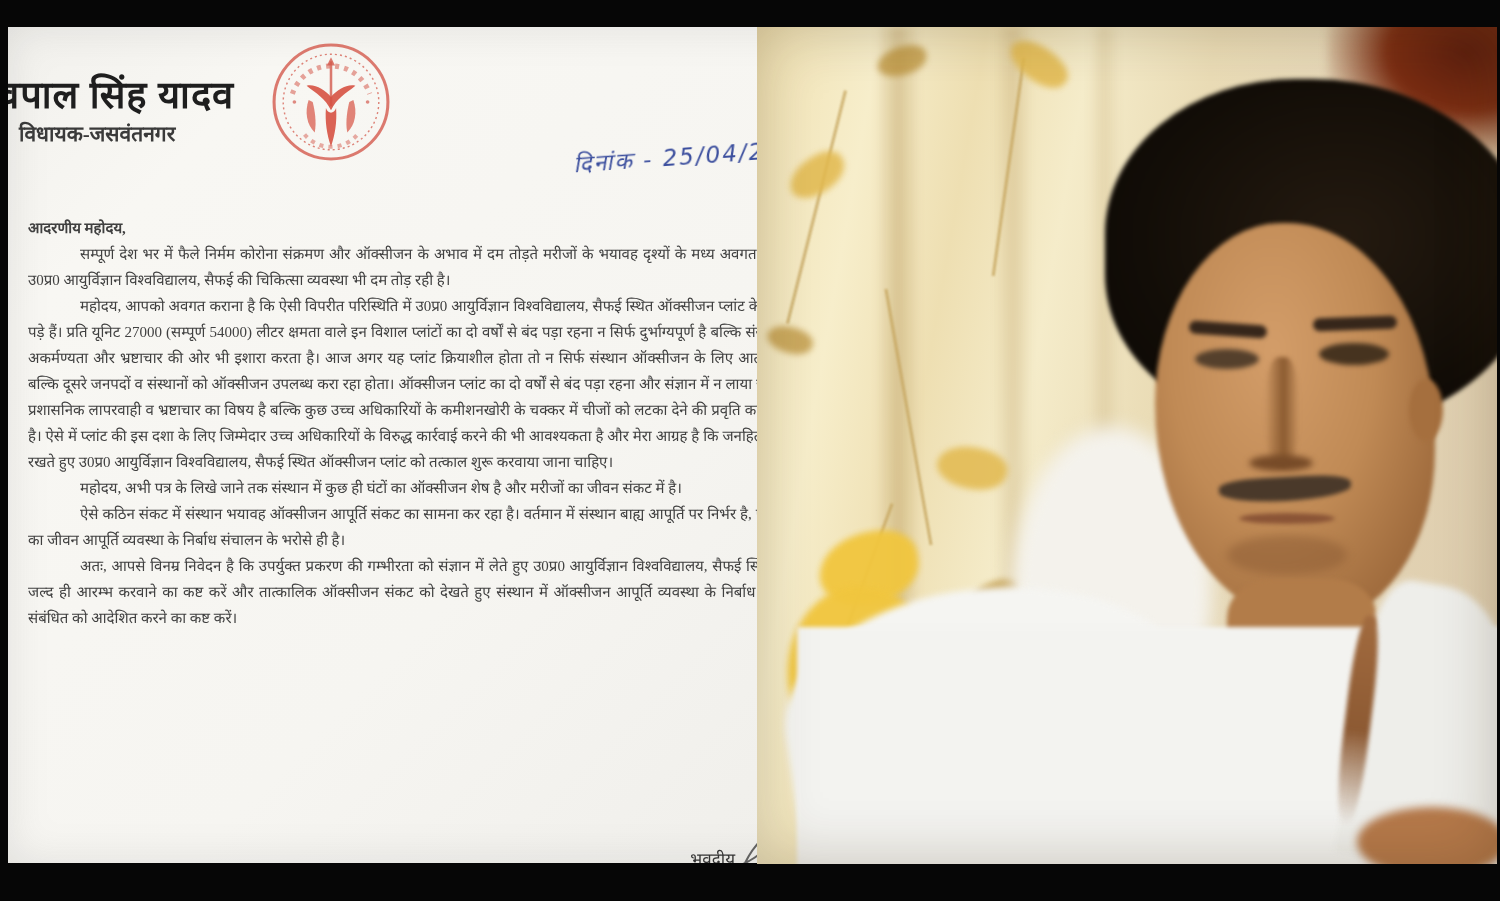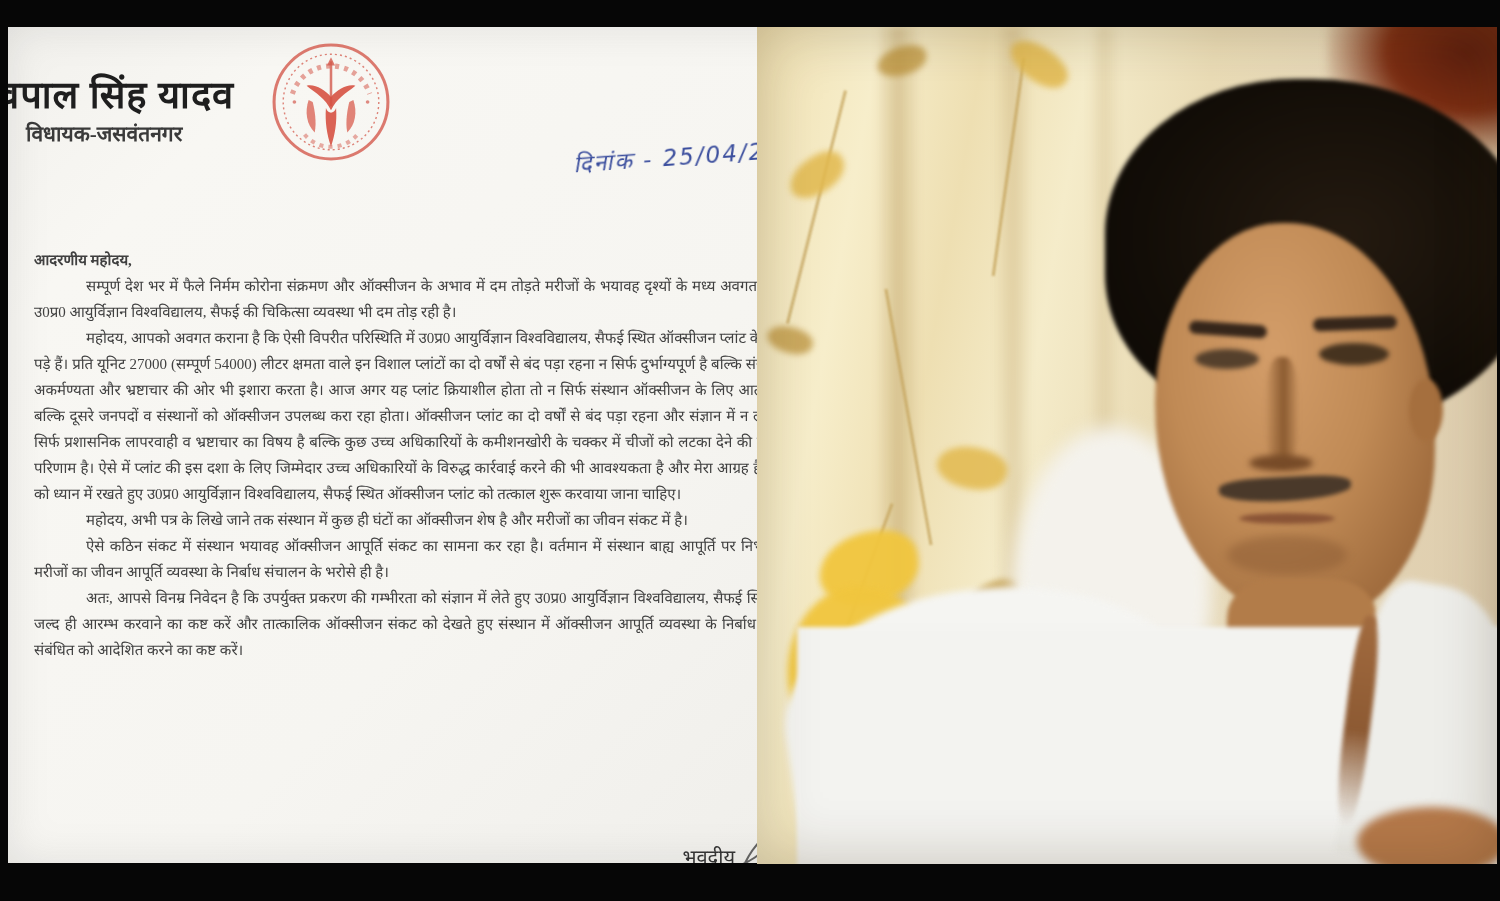--- a/index.html
+++ b/index.html
@@ -5,32 +5,32 @@
   html,body{margin:0;padding:0;background:#000;}
   .stage{position:relative;width:1500px;height:901px;background:#060606;overflow:hidden;
          font-family:"Liberation Serif","DejaVu Serif",serif;}
   
   .letter{position:absolute;left:8px;top:27px;width:855px;height:836px;
           background:linear-gradient(135deg,#f2f1ed 0%,#f8f7f3 18%,#f6f5f1 60%,#efeeea 100%);
           overflow:hidden;box-shadow:inset 0 0 40px rgba(120,120,120,.18);}
   .letterhead{position:relative;height:188px;}
   .lh-name{position:absolute;left:-10px;top:40px;margin:0;font-size:38px;font-weight:bold;
            color:#1e1e1e;letter-spacing:1px;white-space:nowrap;}
-  .lh-desig{position:absolute;left:18px;top:92px;font-size:21px;font-weight:bold;color:#3a3a3a;}
+  .lh-desig{position:absolute;left:11px;top:92px;font-size:21px;font-weight:bold;color:#3a3a3a;}
   .seal{position:absolute;left:262px;top:14px;width:122px;height:122px;opacity:.88;
         filter:blur(.4px);}
   .date-hand{position:absolute;right:48px;top:112px;font-size:23px;color:#3c4f9e;
              font-style:italic;letter-spacing:2px;transform:rotate(-4deg);
              font-family:"DejaVu Sans",sans-serif;filter:blur(.3px);white-space:nowrap;}
-  .letter-body{padding:0 38px 0 26px;color:#404040;font-size:15px;line-height:26px;
-               text-align:justify;filter:blur(.35px);margin-top:32px;}
+  .letter-body{padding:0 38px 0 20px;color:#404040;font-size:15px;line-height:26px;
+               text-align:justify;filter:blur(.35px);}
   .letter-body p{margin:0;}
   .letter-body p.indent{text-indent:52px;}
   .salutation{font-weight:bold;}
-  .closing-word{position:absolute;bottom:-7px;right:128px;font-size:20px;color:#333;
+  .closing-word{position:absolute;bottom:-7px;right:128px;font-size:17px;color:#333;
                 filter:blur(.5px);}
   .sig{position:absolute;bottom:-2px;right:78px;width:46px;height:34px;}
   
   .photo{position:absolute;left:757px;top:27px;width:740px;height:837px;overflow:hidden;
          background:linear-gradient(100deg,#f1e2b4 0%,#f7eecb 14%,#eedfb2 26%,#f5ecca 38%,
                     #eadcb6 52%,#e6d8b8 66%,#e2d2b2 80%,#ddccae 100%);}
   .photo *{position:absolute;}
   .fold{top:0;height:100%;background:linear-gradient(90deg,rgba(185,150,80,0) 0%,
         rgba(170,135,70,.35) 50%,rgba(185,150,80,0) 100%);filter:blur(3px);}
   .leaf{background:#e2b94e;border-radius:60% 40% 55% 45%;filter:blur(3px);opacity:.85;}

